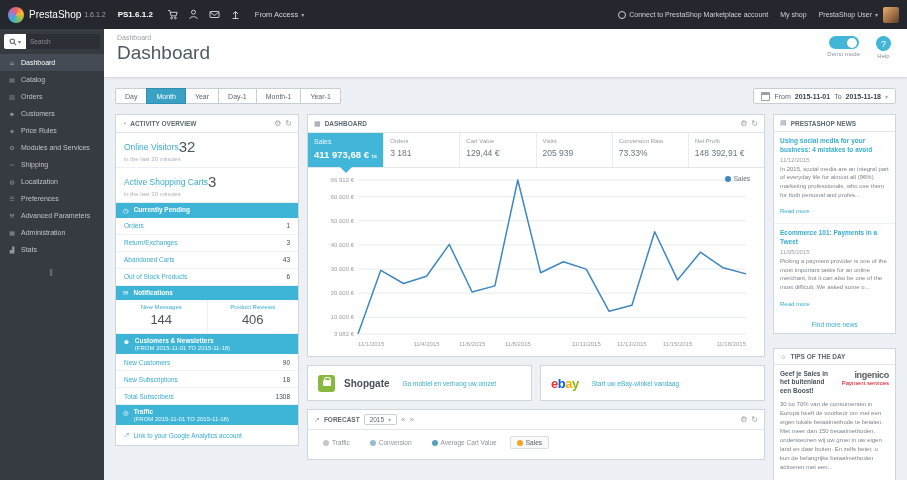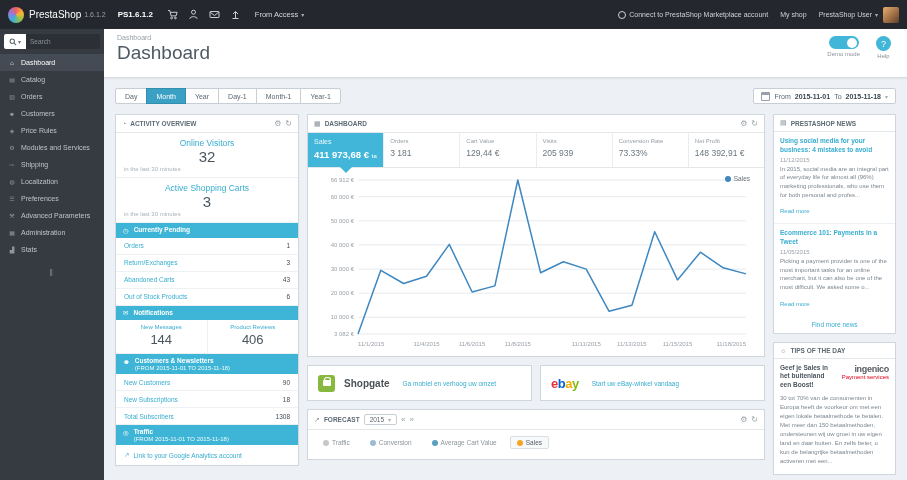--- a/index.html
+++ b/index.html
@@ -66,21 +66,21 @@
   .columns{ display:flex; gap:8px; align-items:flex-start; }
   .panel{ background:#fff; border:1px solid var(--panel-border); }
   .panel-h{ display:flex; align-items:center; gap:4px; padding:4px 6px; border-bottom:1px solid #e3e7ea; font-size:6.5px; font-weight:bold; color:#5d6a73; }
   .panel-h .ic{ color:#8d969e; font-size:7px; font-weight:normal; }
   .panel-h .sp{ flex:1; }
   .hbtn{ color:#9aa2aa; font-size:8px; cursor:pointer; font-weight:normal; }
 
   
   .col-left{ width:184px; flex:none; }
   .act-block{ padding:5px 8px 5px; border-bottom:1px solid #edf0f2; }
-  .act-line{ display:flex; justify-content:flex-end; align-items:center;flex-direction:column; }
+  .act-line{ display:flex; justify-content:flex-start; align-items:center; }
   .act-link{ color:var(--accent); font-size:8.5px; cursor:pointer; }
   .act-num{ font-size:15px; color:#4a555e; }
   .act-sub{ font-size:6px; color:#aab2b9; margin-top:1px; }
   .bar{ background:#3eb5d6; color:#fff; font-size:6.5px; padding:3px 7px; display:flex; gap:5px; align-items:flex-start; font-weight:bold; }
   .bar .bic{ font-size:6.5px; font-weight:normal; margin-top:0.5px; }
   .bar-sub{ font-weight:normal; font-size:6px; opacity:.92; margin-top:1px; }
   .a-row{ display:flex; justify-content:space-between; align-items:center; padding:4.5px 8px; border-bottom:1px solid #eef1f3; font-size:6.5px; }
   .a-row .rl{ color:var(--accent); cursor:pointer; }
   .a-row .rv{ color:#414b54; }
   .notif{ display:flex; text-align:center; border-bottom:1px solid #eef1f3; }
@@ -118,21 +118,21 @@
 
   .forecast{ margin-top:8px; }
   .year-box{ border:1px solid #c8ced6; font-size:6.5px; padding:1px 5px; display:flex; gap:4px; align-items:center; color:#5b6670; background:#fff; border-radius:2px; cursor:pointer; font-weight:normal; }
   .pager{ color:#9aa2aa; font-size:8px; cursor:pointer; font-weight:normal; }
   .fc-legend{ padding:6px 8px 10px; display:flex; gap:6px; flex-wrap:wrap; }
   .leg{ display:flex; align-items:center; gap:3px; font-size:6.5px; color:#8b949b; border:1px solid transparent; padding:2px 6px; cursor:pointer; }
   .leg .dot{ width:6px; height:6px; border-radius:50%; background:#ccc; }
   .leg.active{ border-color:#d9dee3; background:#f7f9fa; color:#55606a; border-radius:2px; }
 
   
-  .col-right{ flex:1; min-width:0; display:flex; flex-direction:column; gap:8px; }
+  .col-right{ flex:1; min-width:0; display:flex; flex-direction:column; gap:14px; }
   .news-a{ padding:5px 6px 6px; border-bottom:1px solid #eef1f3; }
   .news-h{ color:var(--accent); font-size:6.5px; font-weight:bold; line-height:1.35; margin-bottom:2px; cursor:pointer; }
   .news-d{ font-size:6px; color:#9aa2aa; margin-bottom:2px; }
   .news-x{ font-size:6px; color:#7d868e; line-height:1.45; }
   .news-rm{ color:var(--accent); font-size:6px; margin-top:2px; display:inline-block; cursor:pointer; }
   .find-more{ display:block; text-align:center; padding:5px; font-size:6.5px; color:var(--accent); cursor:pointer; }
   .tips-c{ padding:5px 6px 8px; }
   .tips-top{ display:flex; gap:5px; margin-bottom:4px; }
   .tips-h{ font-size:6.5px; font-weight:bold; color:#4a555e; line-height:1.35; flex:1; }
   .ing{ text-align:right; flex:none; }

